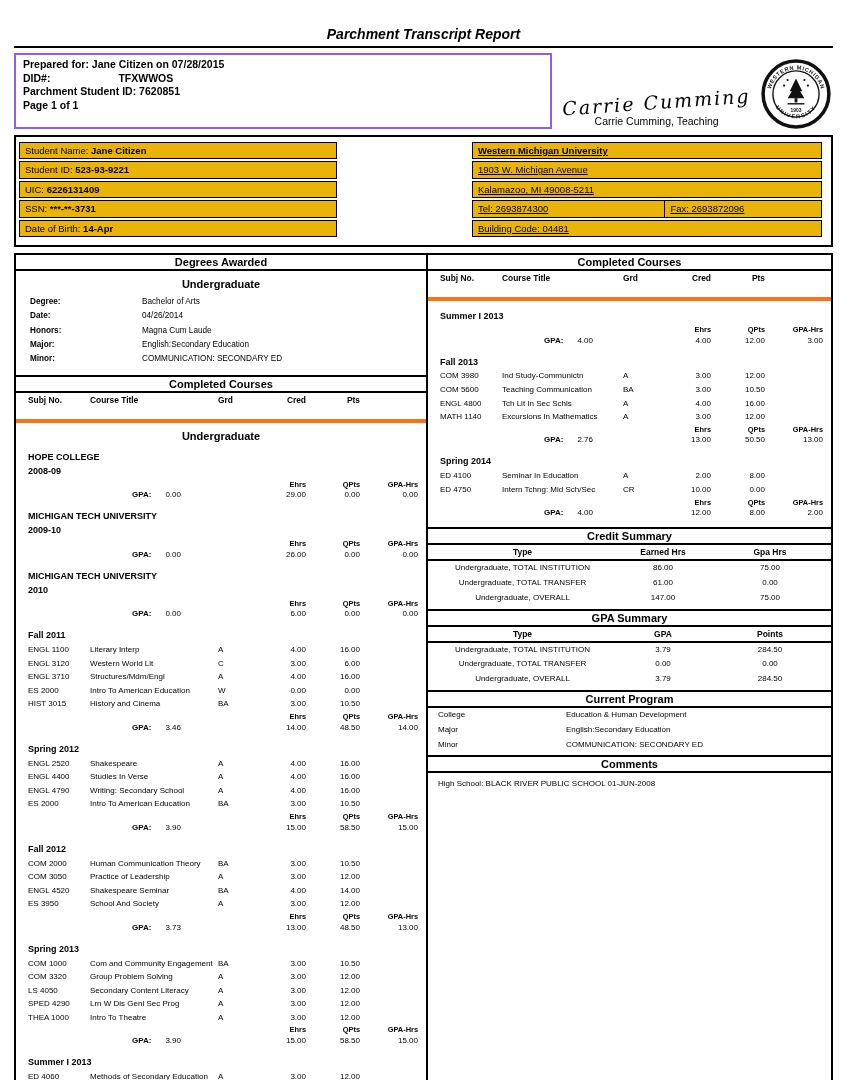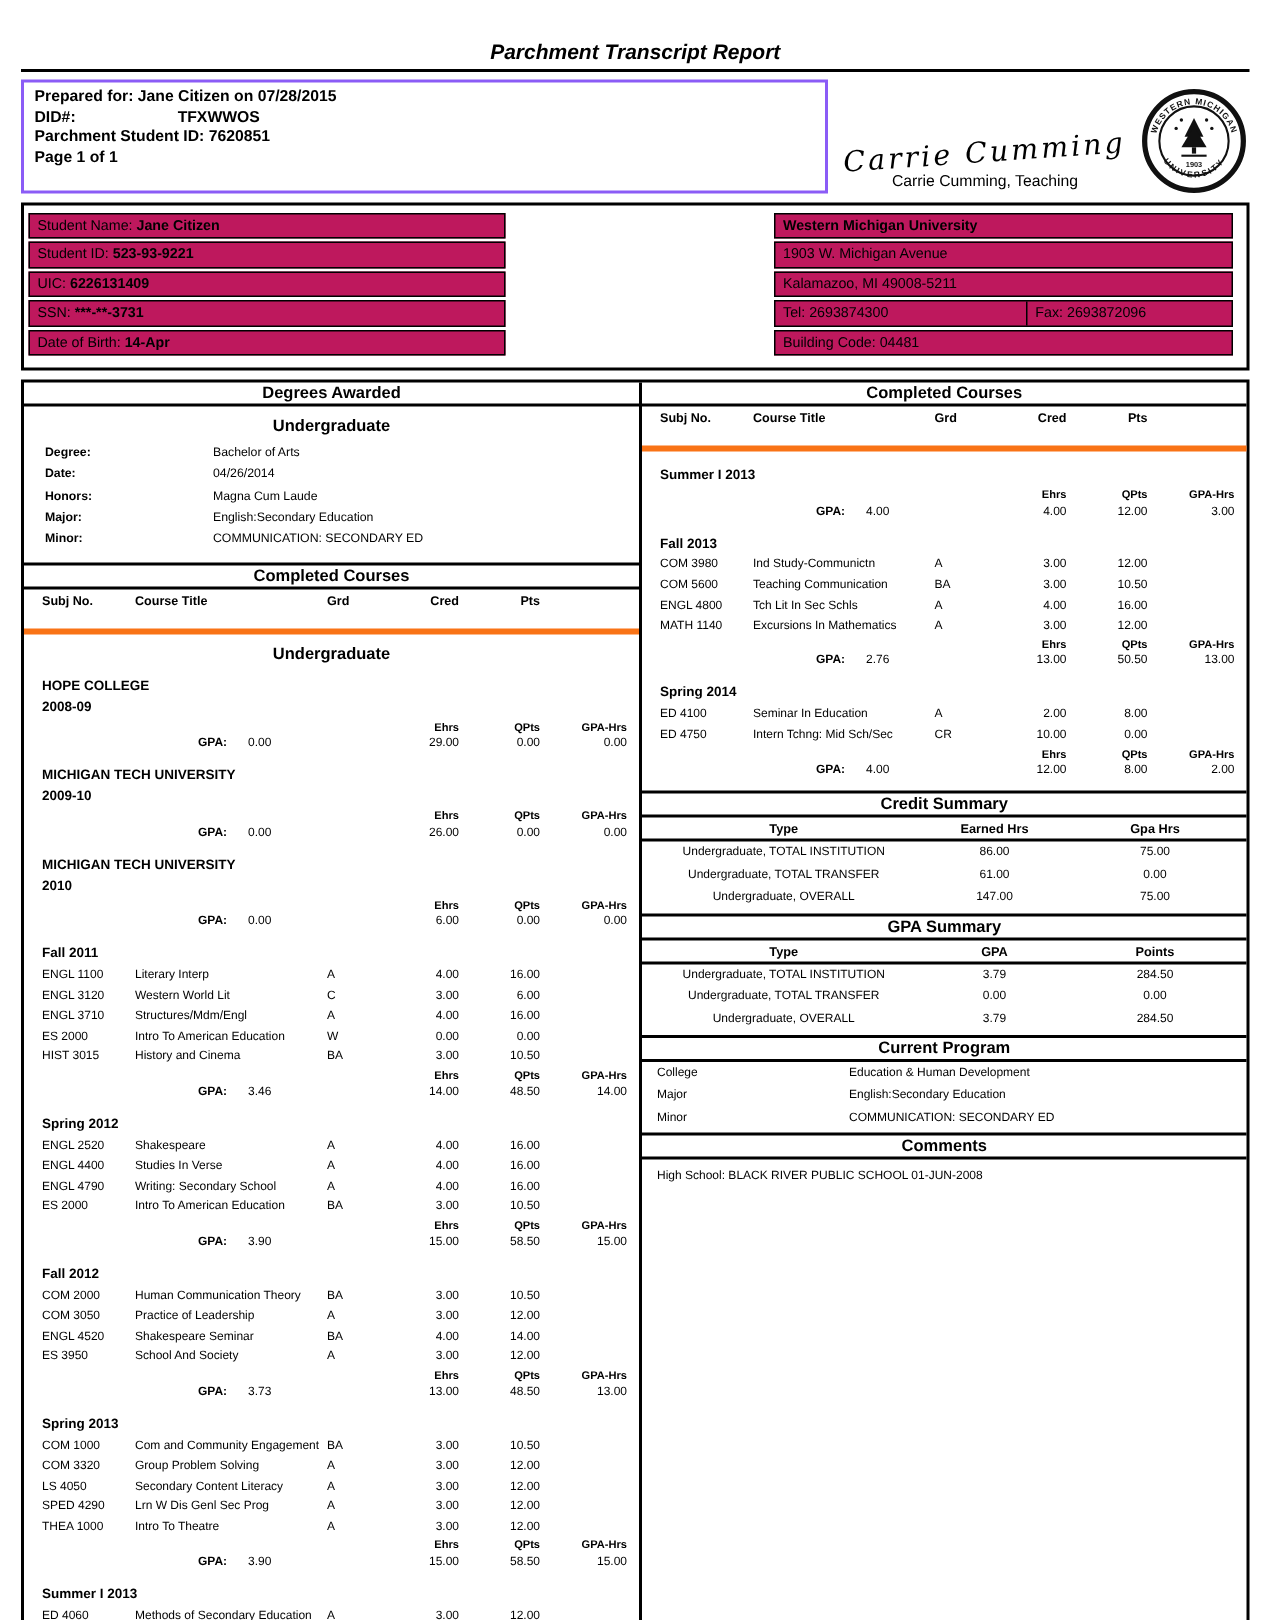--- a/index.html
+++ b/index.html
@@ -22,22 +22,22 @@
   .did-line .v { display: inline-block; margin-left: 68px; }
   .sig-area { flex: 1; display: flex; align-items: flex-end; justify-content: flex-end; gap: 10px; padding: 0 2px 0 10px; }
   .sig-block { display: flex; flex-direction: column; align-items: center; padding-bottom: 2px; }
   .sig-script { font-family: "DejaVu Serif", serif; font-style: italic; font-size: 19px; letter-spacing: 2px; transform: rotate(-4deg); white-space: nowrap; }
   .sig-caption { font-size: 10.5px; margin-top: 2px; white-space: nowrap; }
   .seal { width: 70px; height: 70px; flex: 0 0 auto; }
 
   
   .info-wrap { border: 2px solid #000; margin-top: 6px; padding: 3px 3px 8px 3px; display: flex; justify-content: space-between; }
   .info-col-l { width: 318px; }
-  .info-col-r { width: 306px; margin-right: 6px; }
-  .info-row { border: 1px solid #000; margin-top: 2px; padding: 2px 5px; font-size: 9.5px; line-height: 1.2; background: #be185d; }
+  .info-col-r { width: 350px; margin-right: 6px; text-decoration: underline; }
+  .info-row { border: 1px solid #000; margin-top: 2px; padding: 2px 5px; font-size: 9.5px; line-height: 1.2; background: #eab308; }
   .info-row b { font-weight: bold; }
   .telfax { display: flex; padding: 0; }
   .telfax .cell { padding: 2px 5px; width: 55%; }
   .telfax .cell + .cell { border-left: 1px solid #000; width: 45%; }
 
   
   .main-box { border: 2px solid #000; margin-top: 6px; display: flex; min-height: 752px; align-items: stretch; }
   .col-left { width: 412px; border-right: 2px solid #000; }
   .col-right { flex: 1; display: flex; flex-direction: column; }
 

